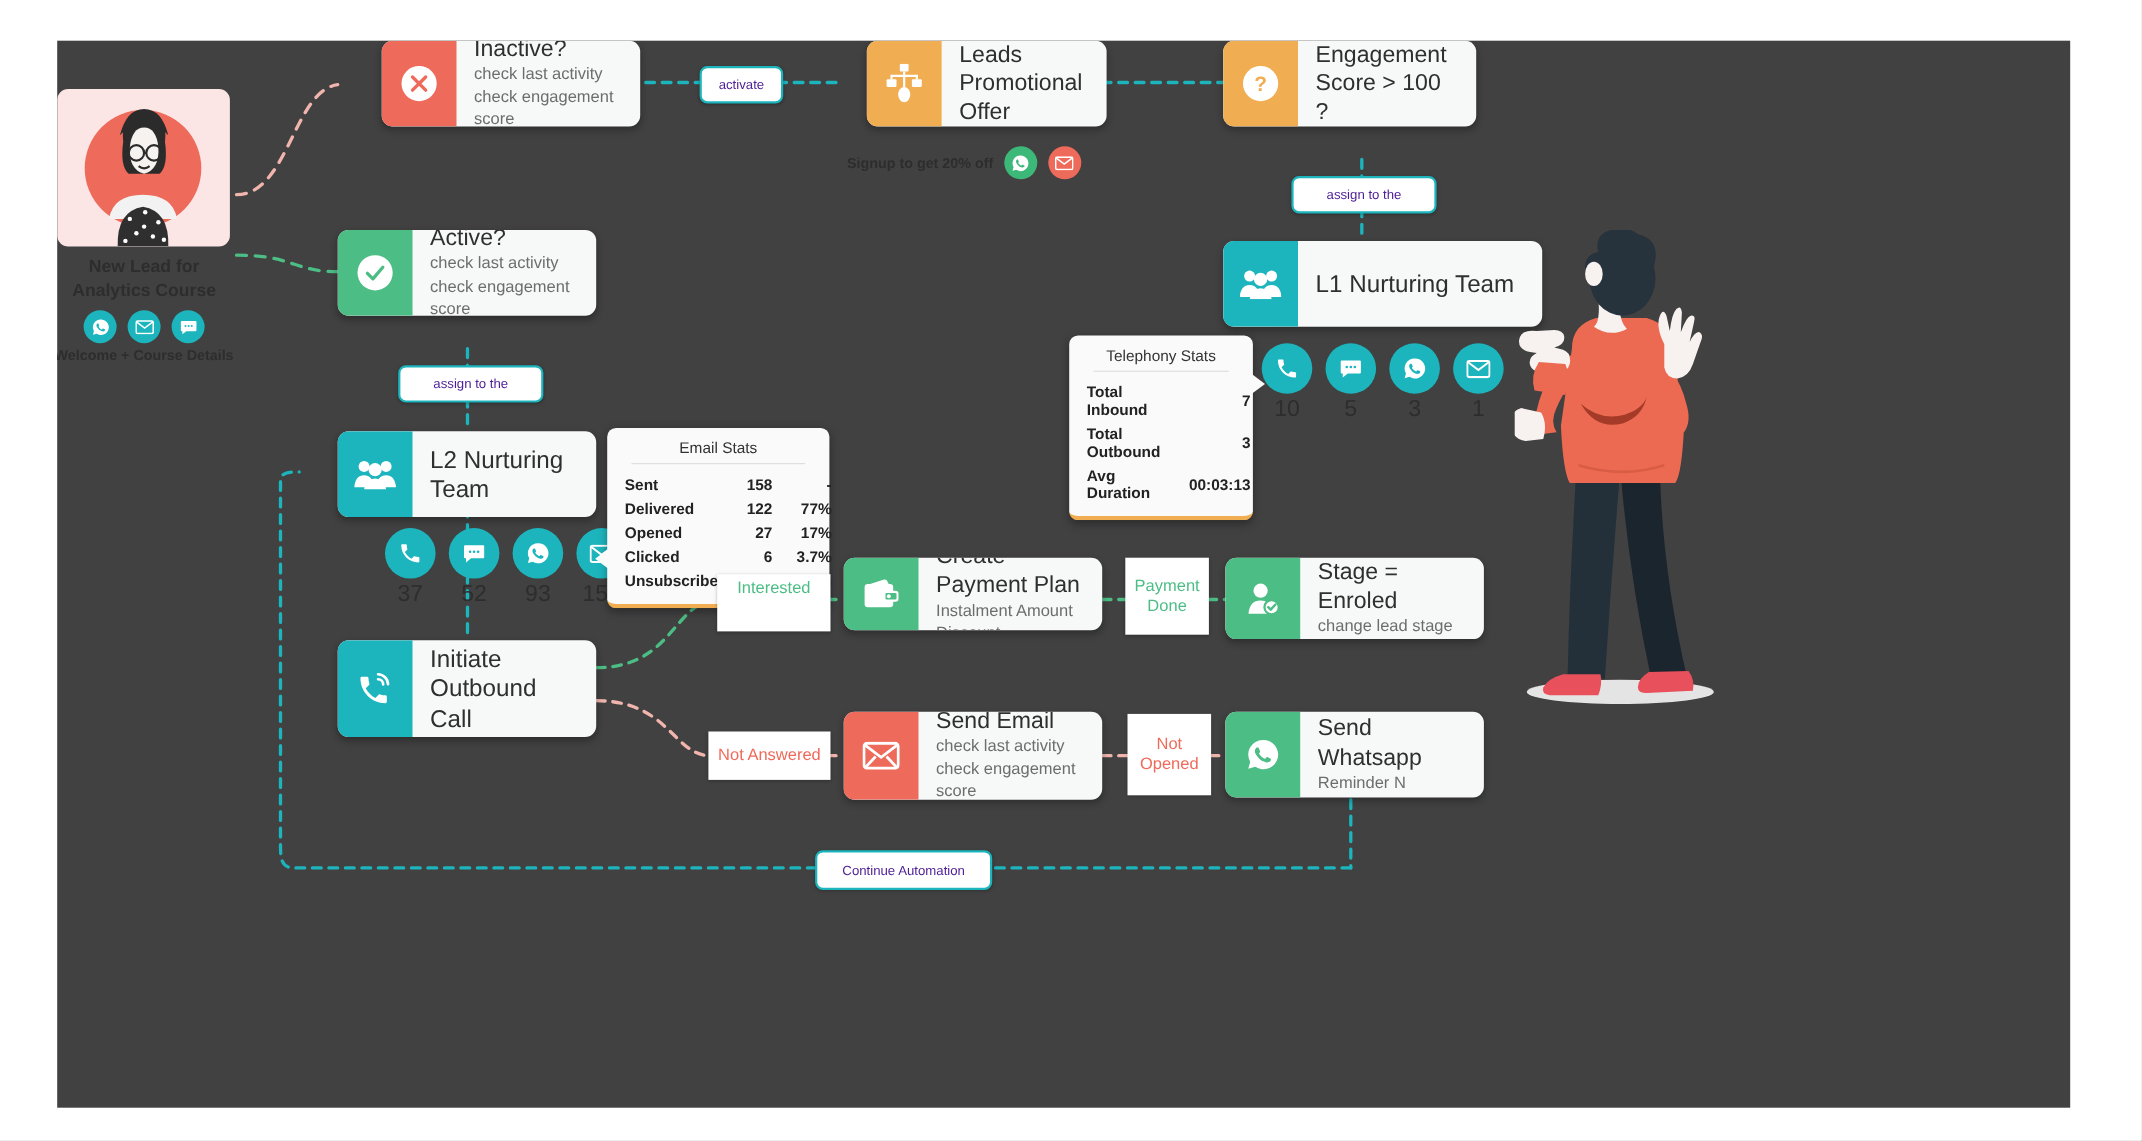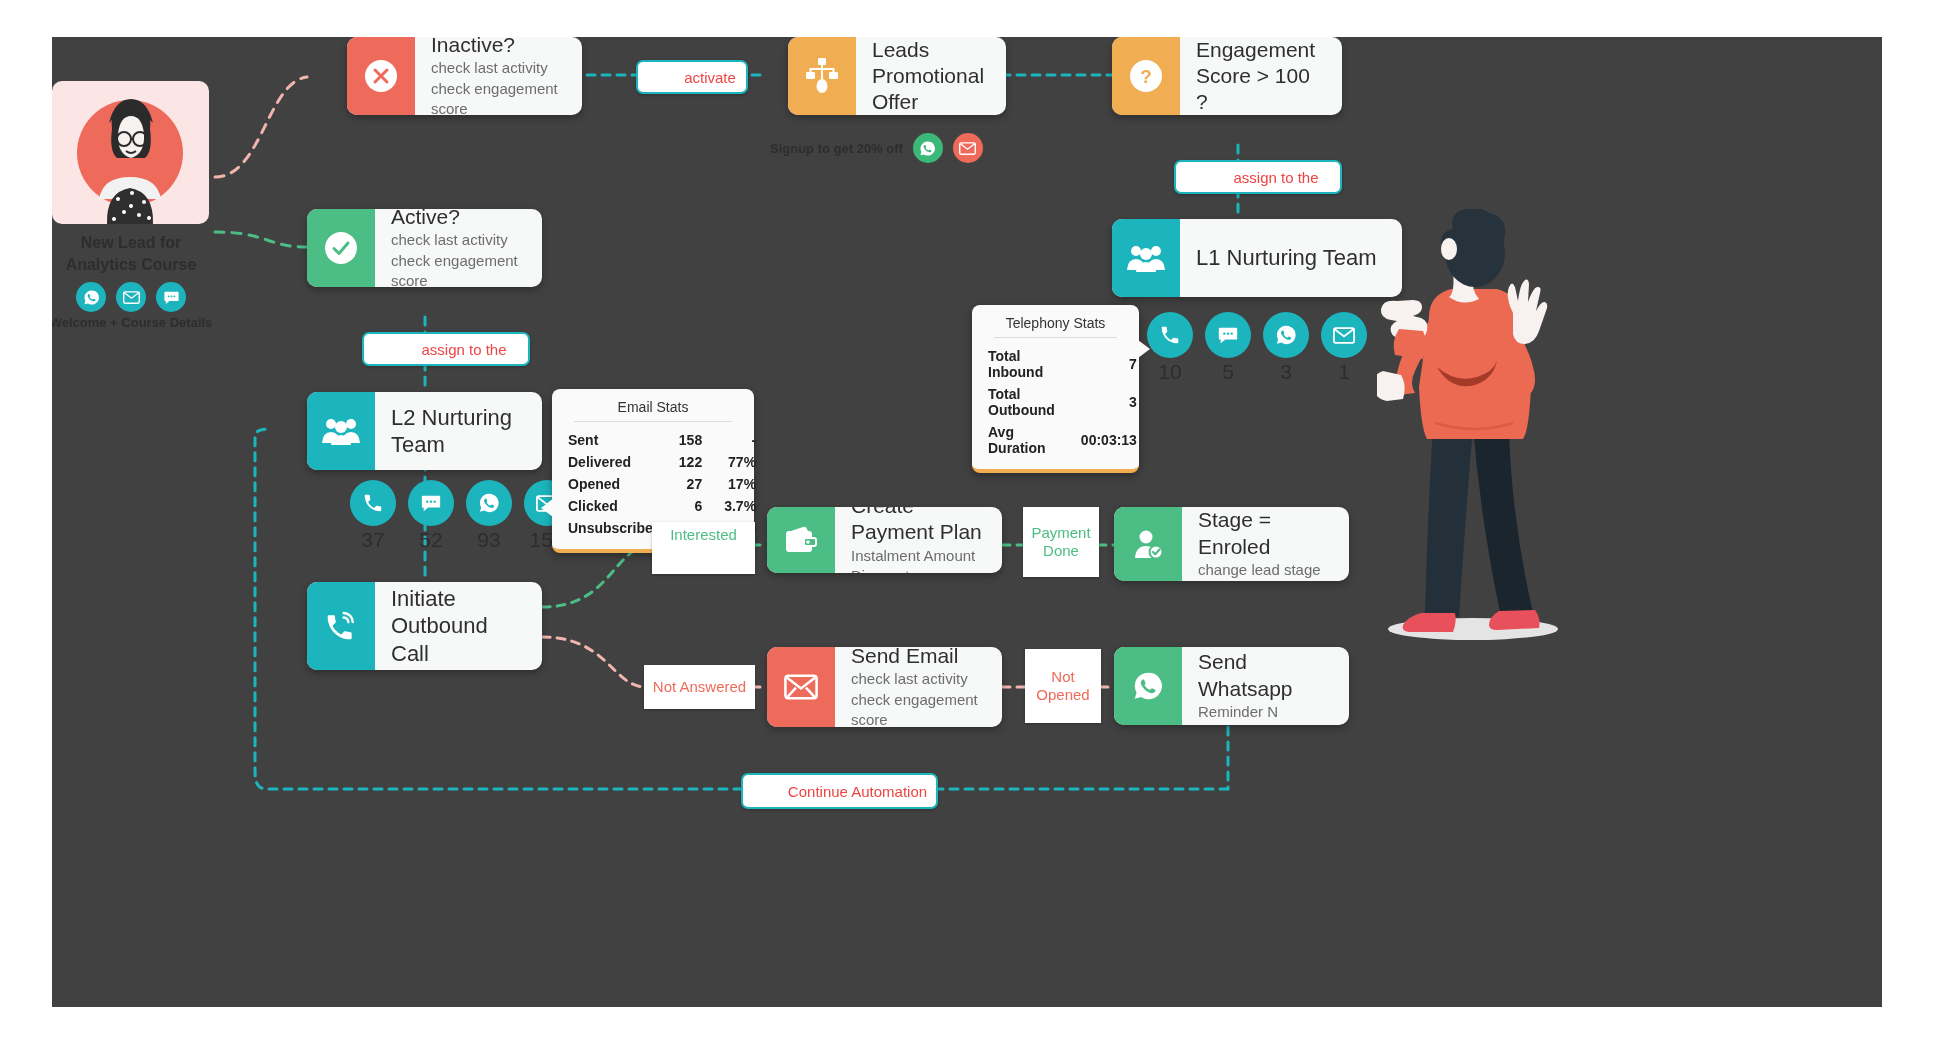--- a/index.html
+++ b/index.html
@@ -17,22 +17,22 @@
               padding:0 16px;}
   .node .ttl{font-size:21px;color:#2f2f2f;line-height:1.25;}
   .node .sub{font-size:15px;color:#6d6d6d;line-height:1.38;}
   .ico svg{display:block;}
 
   .c-red{background:#ee6a5a;} .c-green{background:#4cbd84;}
   .c-orange{background:#f0ad51;} .c-teal{background:#1cb5bd;}
 
   
   .pill{position:absolute;background:#fff;border:2px solid #1cb5bd;border-radius:7px;
-        display:flex;align-items:center;justify-content:center;font-size:15px;color:#ef4444;
-        box-shadow:0 1px 3px rgba(0,0,0,.25);padding-left:36px;}
+        display:flex;align-items:center;justify-content:center;font-size:12px;color:#4c1d95;
+        box-shadow:0 1px 3px rgba(0,0,0,.25);}
   .plain{position:absolute;background:#fff;display:flex;align-items:center;
          justify-content:center;text-align:center;font-size:15px;line-height:1.2;
          box-shadow:0 1px 3px rgba(0,0,0,.25);}
   .plain.green{color:#4cbd84;} .plain.red{color:#ee6a5a;}
 
   
   #lead{position:absolute;left:0;top:44px;width:157px;height:143px;border-radius:10px;
         background:#fbe6e5;overflow:hidden;}
   #leadcap{position:absolute;left:-16px;top:195px;width:190px;text-align:center;
            font-size:16px;font-weight:bold;color:#2d2d2d;line-height:1.35;}

